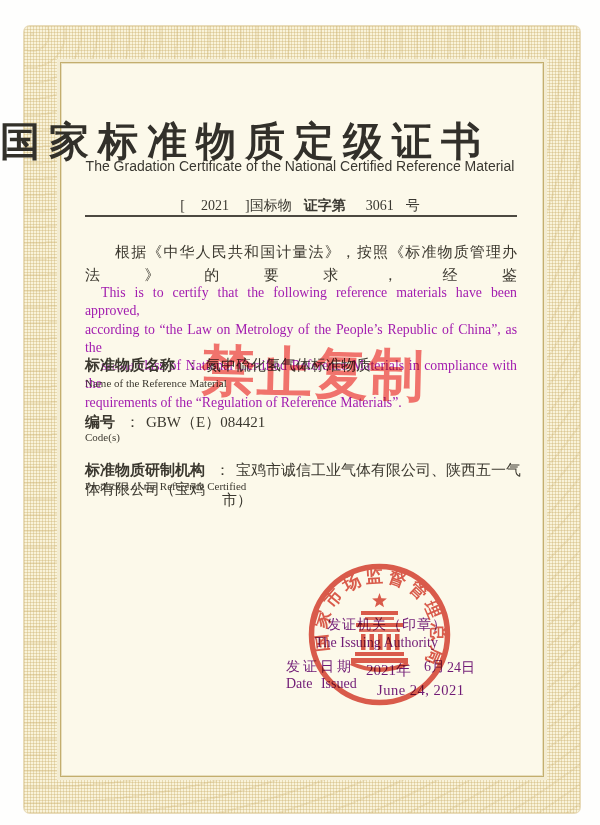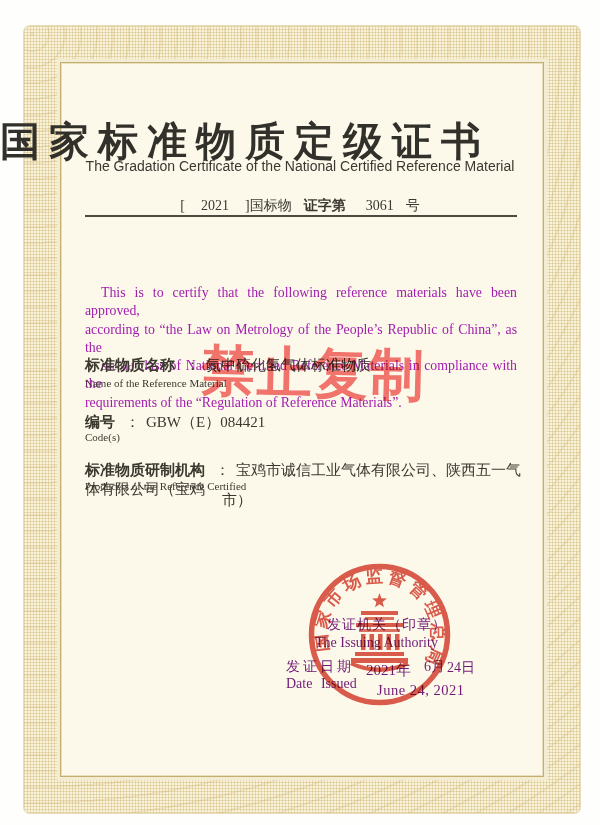--- a/index.html
+++ b/index.html
@@ -84,20 +84,21 @@
 
   <div class="abs title-cn">国家标准物质定级证书</div>
   <div class="abs title-en">The Gradation Certificate of the National Certified Reference Material</div>
 
   <div class="abs numline">
     <span>[</span><span class="nl-g1">2021</span><span class="nl-g2">]</span><span class="nl-g3">国标物</span><span class="nl-g4">证字第</span><span class="nl-g5">3061</span><span class="nl-g6">号</span>
   </div>
 
   <div class="abs rule"></div>
 
+  <div class="abs cnp cn1">根据《中华人民共和国计量法》，按照《标准物质管理办法》的要求，经鉴</div>
 
   <div class="abs enp">
     <div class="jline ind">This is to certify that the following reference materials have been approved,</div>
     <div class="jline">according to “the Law on Metrology of the People’s Republic of China”, as the</div>
     <div class="jline"><span class="second">Second</span> <span>class of National Certified Reference Materials in compliance with the</span></div>
     <div>requirements of the “Regulation of Reference Materials”.</div>
   </div>
 
   <div class="abs watermark">禁止复制</div>
 

